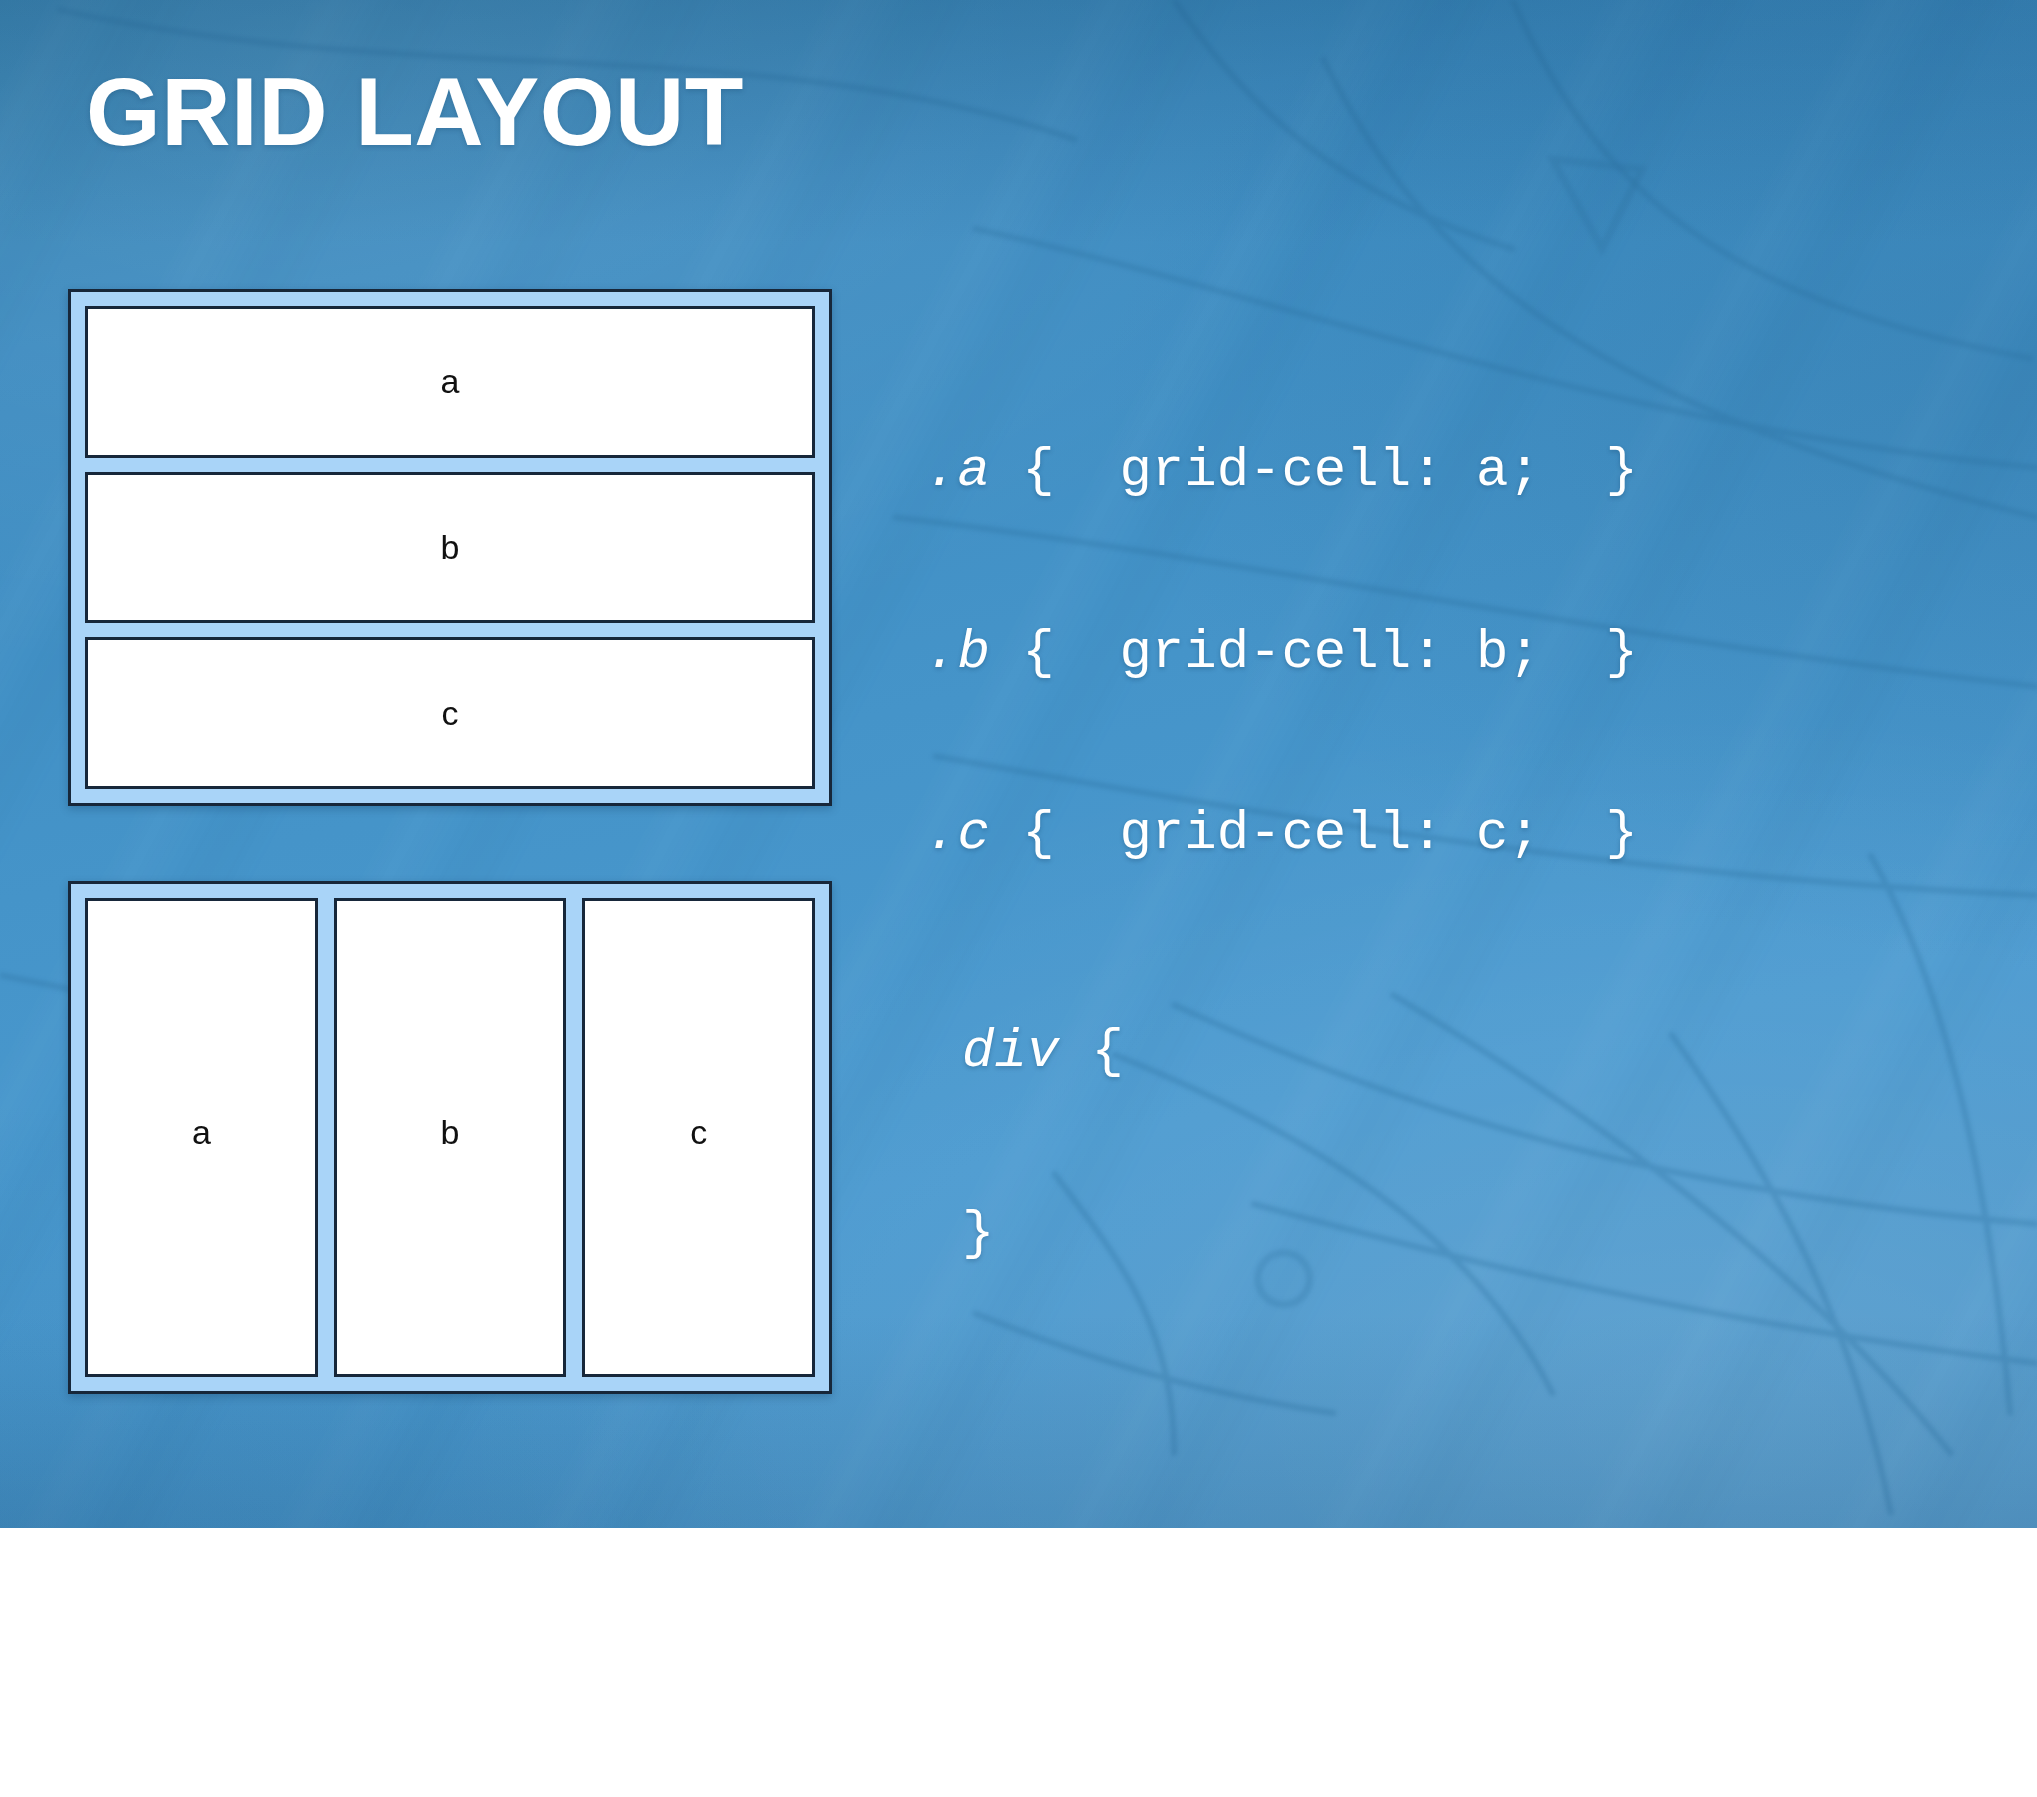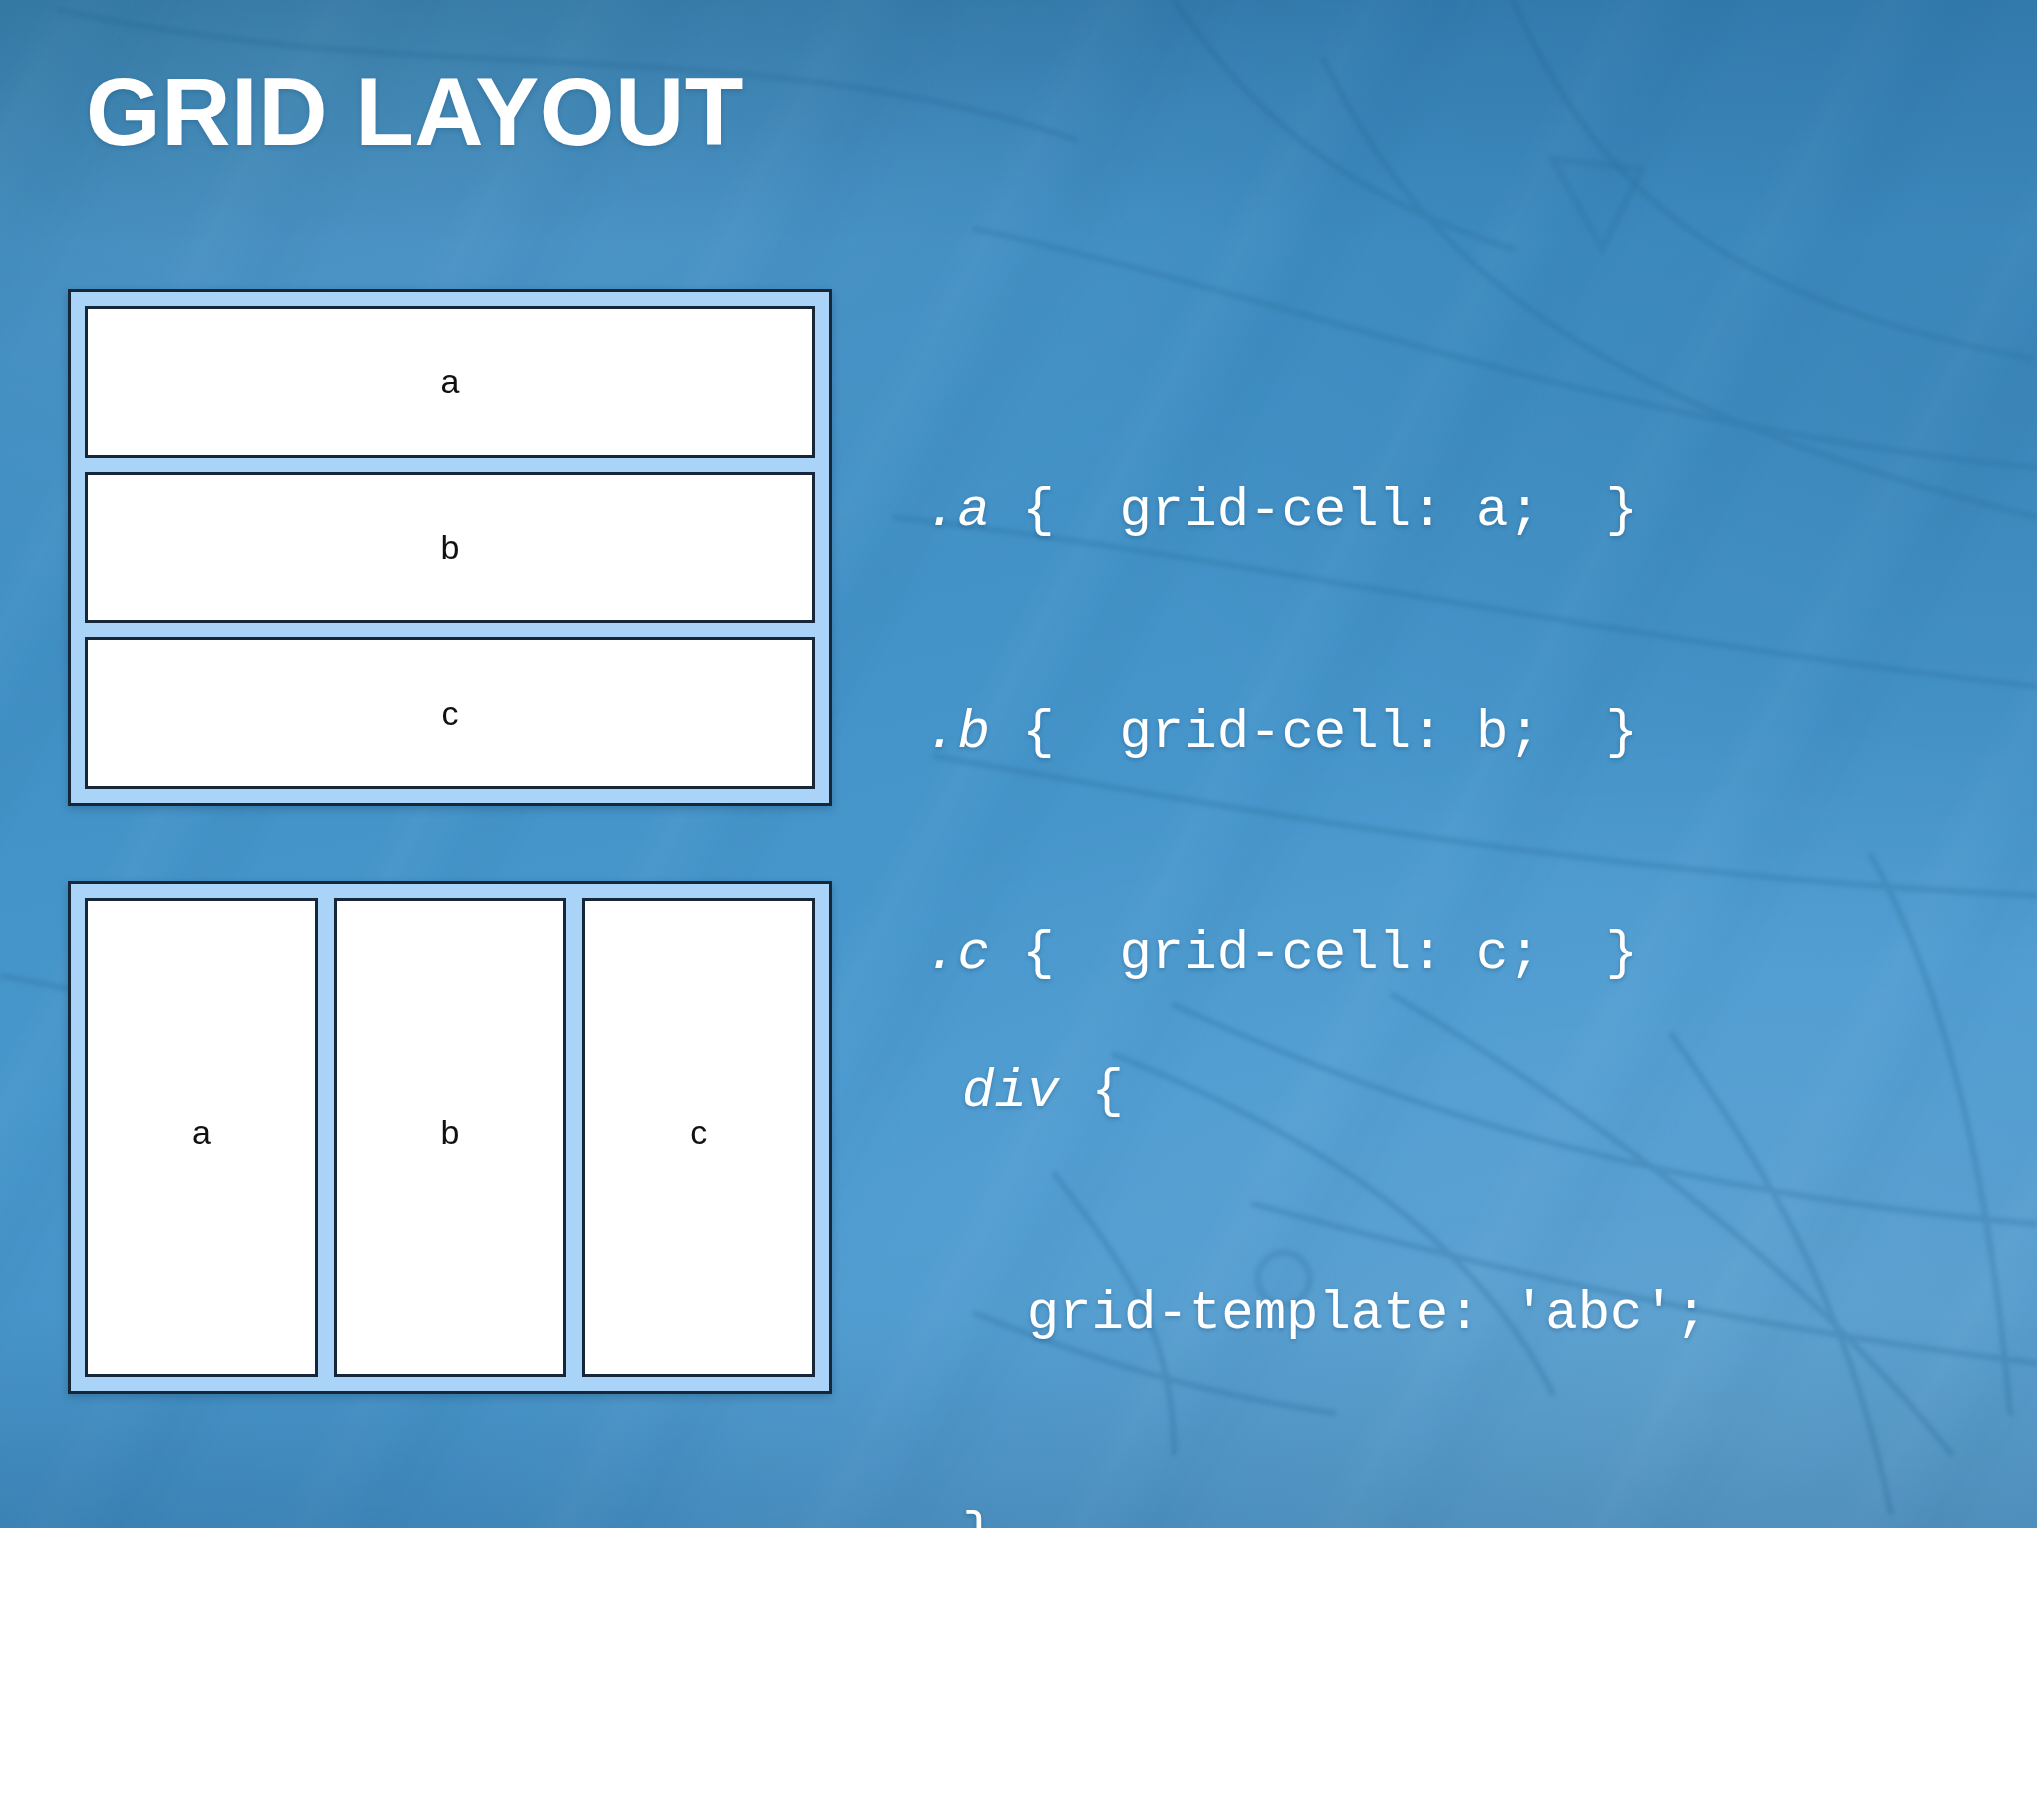--- a/index.html
+++ b/index.html
@@ -153,21 +153,20 @@
     top: 324px;
   }
   .code-block.two {
     left: 962px;
     top: 905px;
   }
   .code-line {
     display: block;
     height: 68px;
     line-height: 68px;
-    margin-top: 40px;
   }
   .sel {
     font-style: italic;
   }
 
   
   .bottom-band {
     position: absolute;
     left: 0;
     top: 1528px;
@@ -229,21 +228,20 @@
     </div>
 
     <div class="code-block one">
       <span class="code-line"><span class="sel">.a</span><span> {  grid-cell: a;  }</span></span>
       <span class="code-line"><span class="sel">.b</span><span> {  grid-cell: b;  }</span></span>
       <span class="code-line"><span class="sel">.c</span><span> {  grid-cell: c;  }</span></span>
     </div>
 
     <div class="code-block two">
       <span class="code-line"><span class="sel">div</span><span> {</span></span>
-      <span class="code-line"><span class="sel"></span><span>  grid-template: 'abc';</span></span>
       <span class="code-line"><span class="sel"></span><span>}</span></span>
     </div>
 
   </div>
 
   <div class="bottom-band"></div>
 
 </div>
 
 

